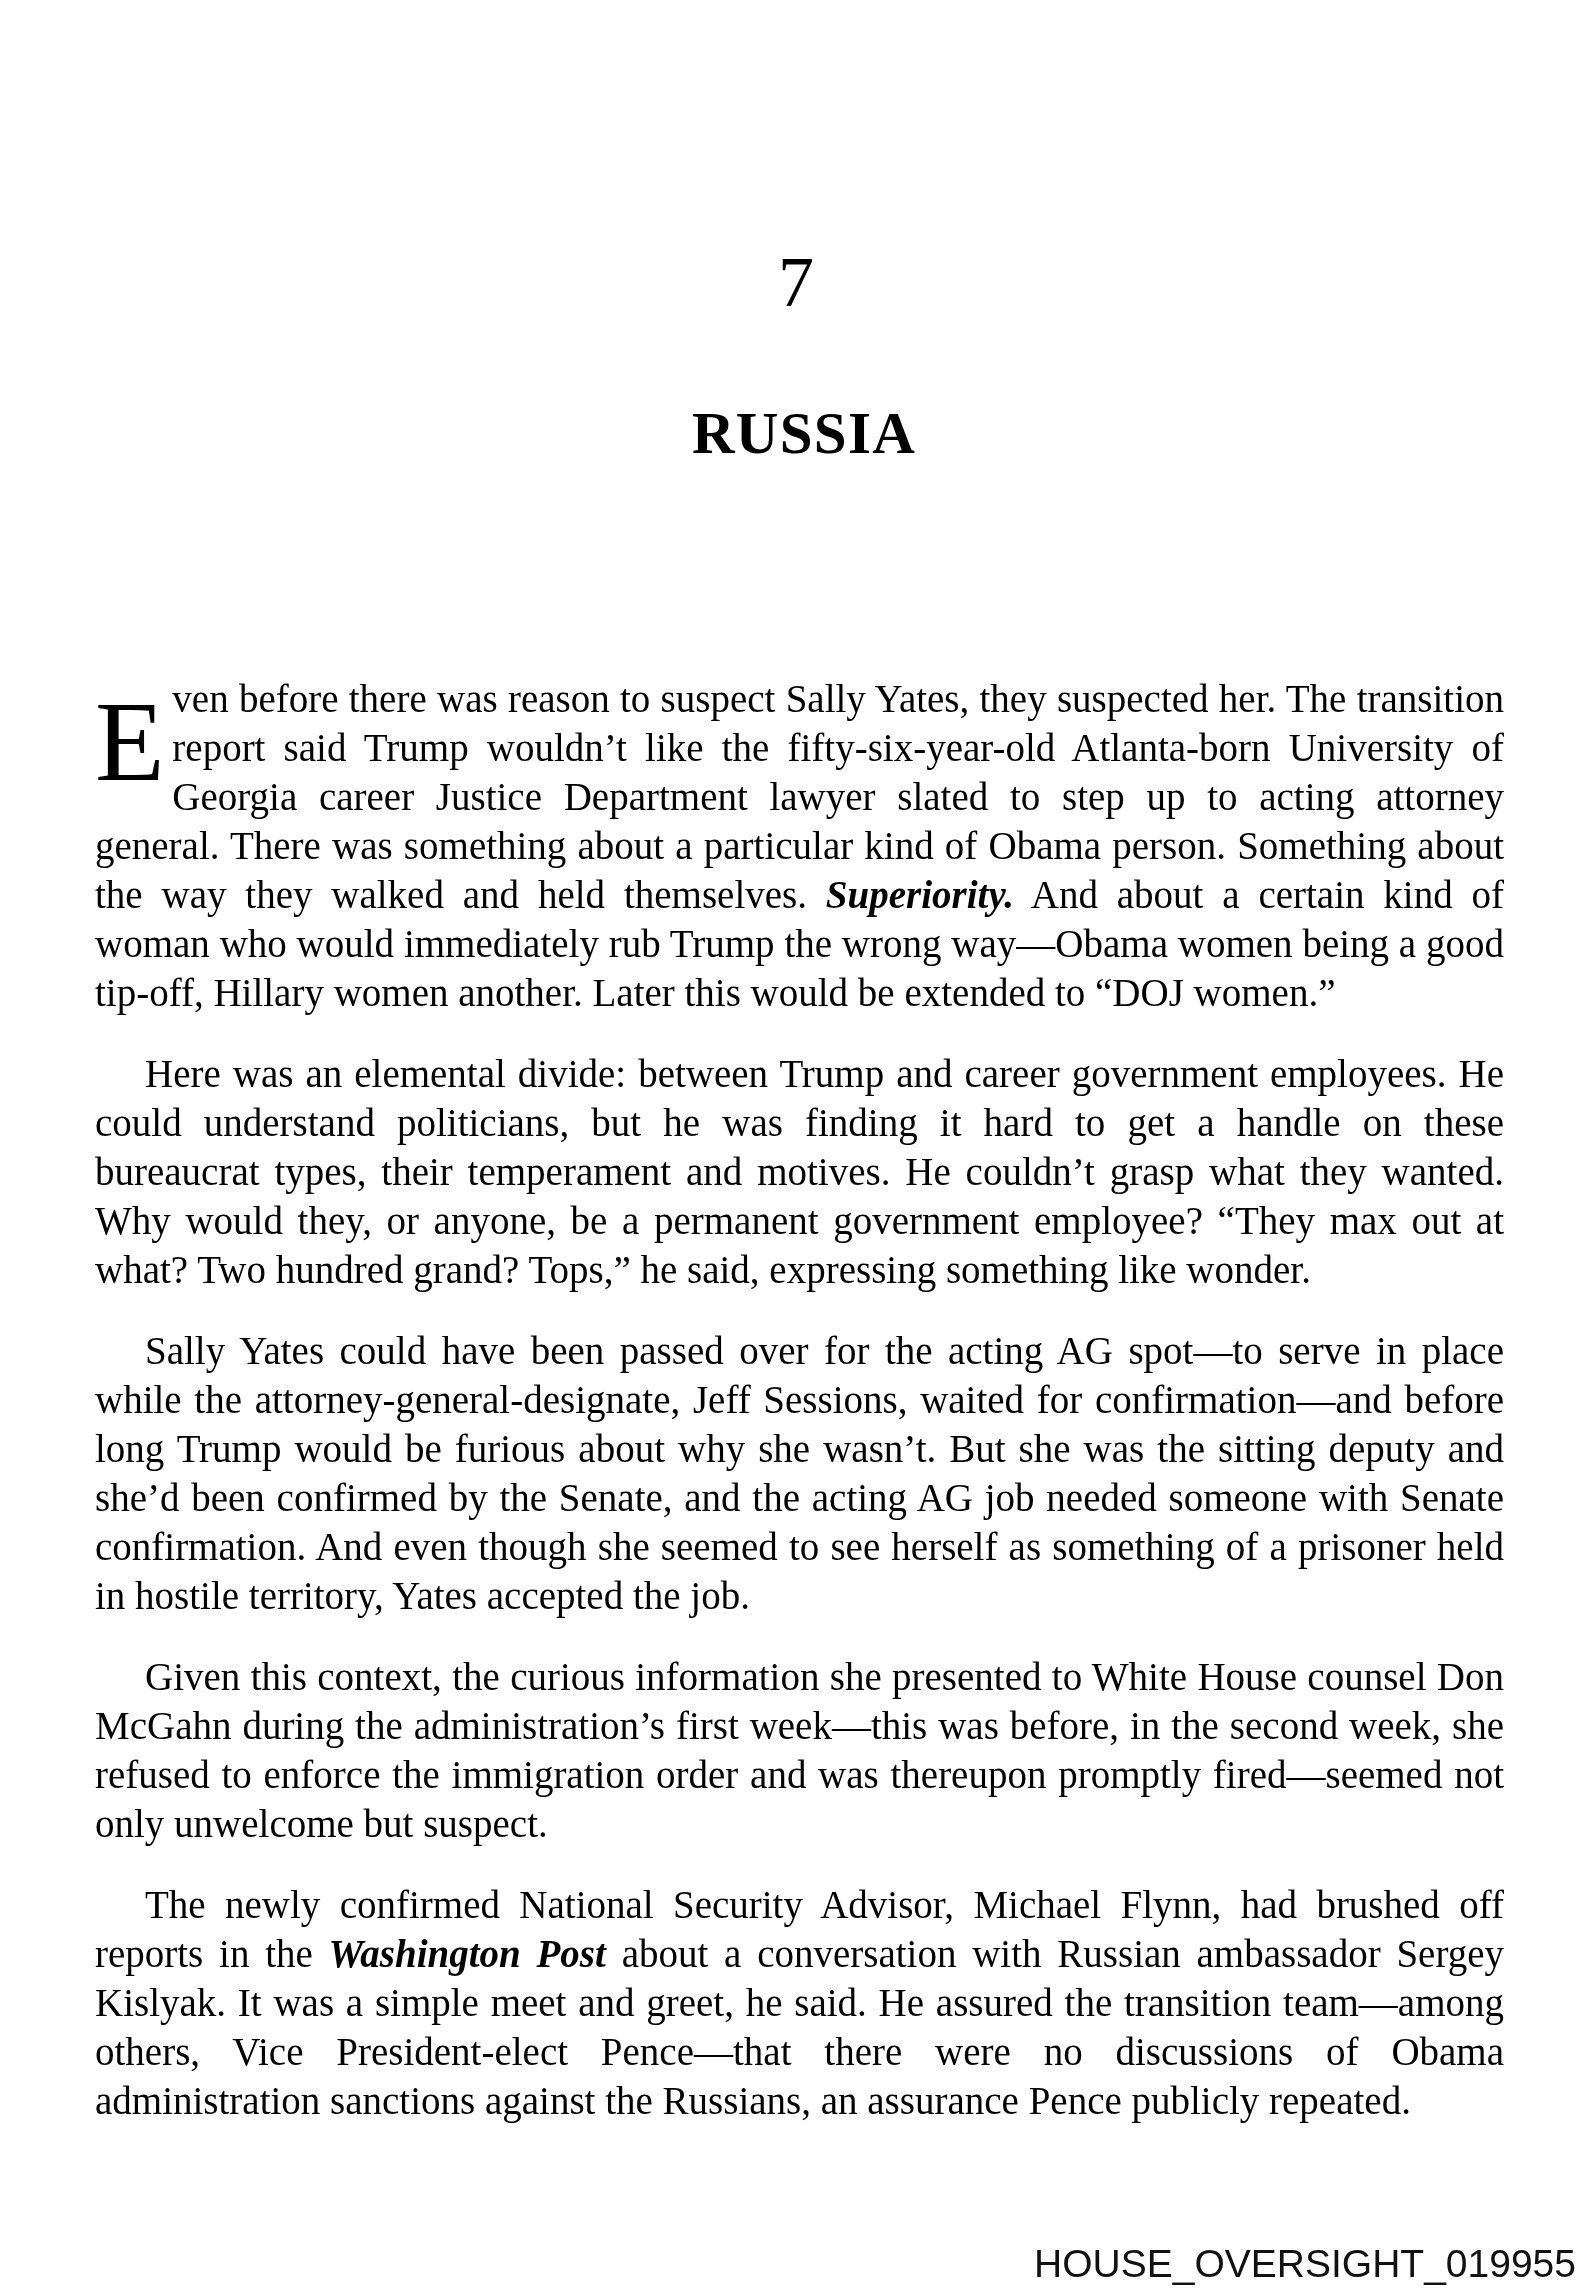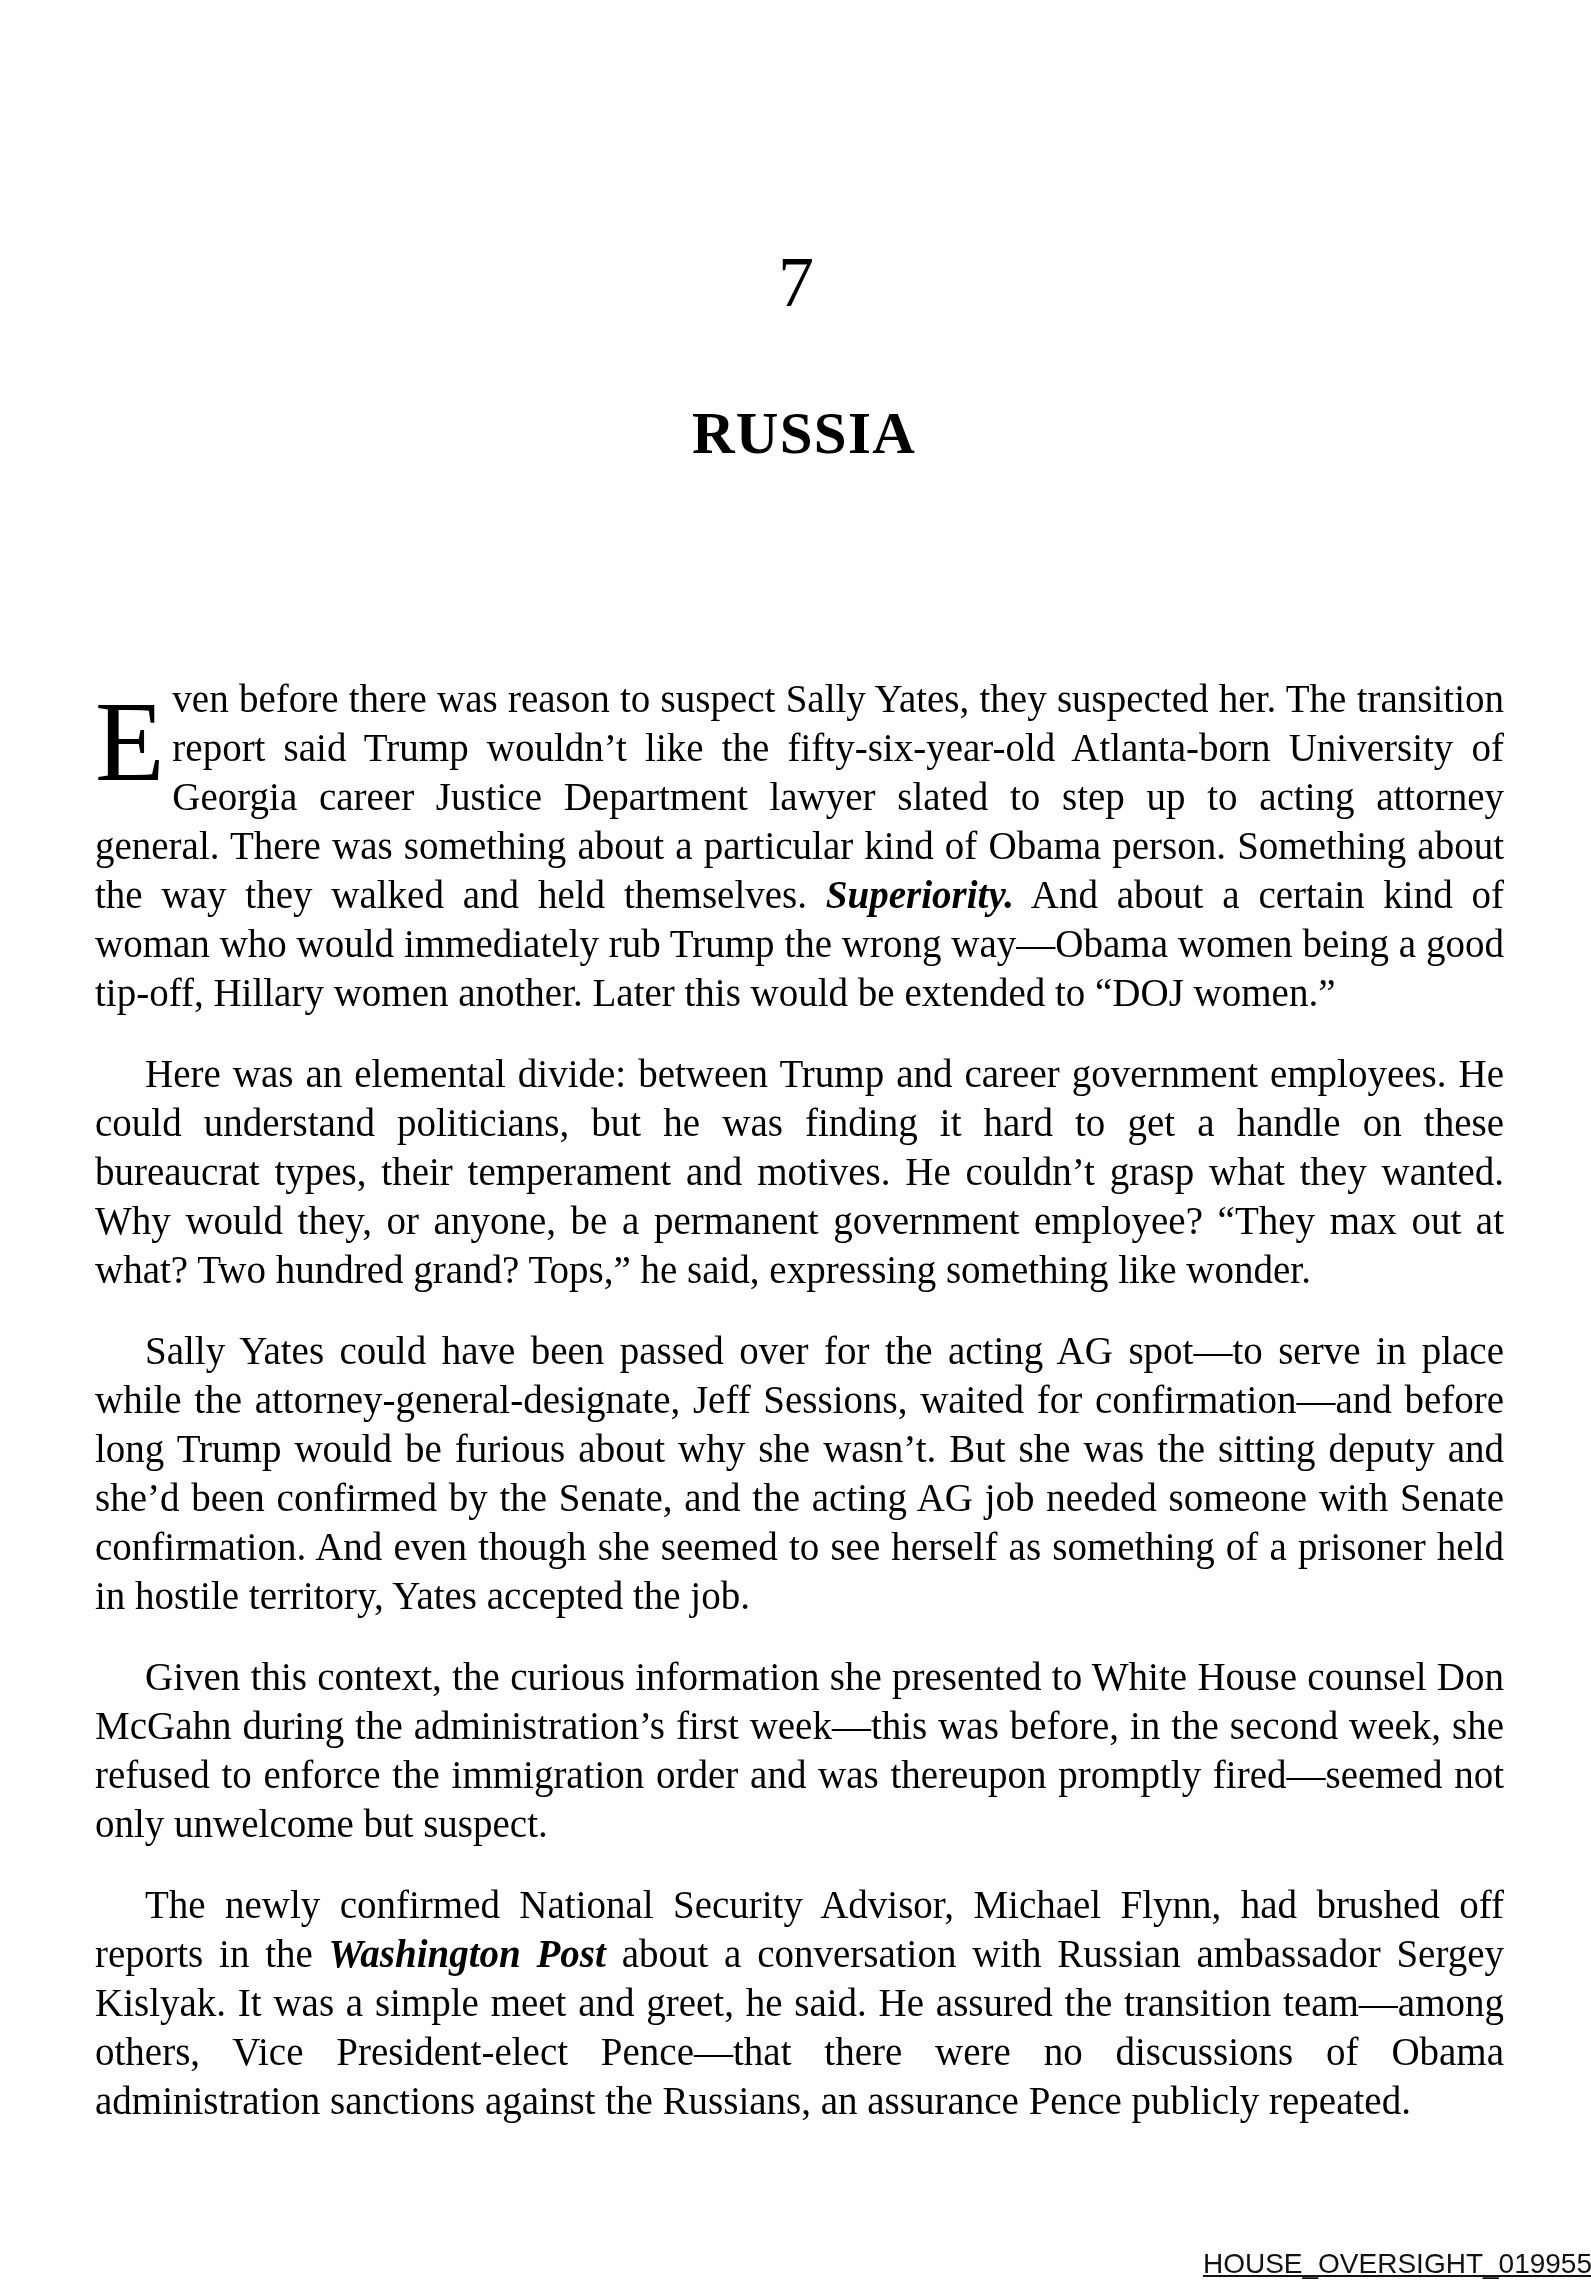--- a/index.html
+++ b/index.html
@@ -59,26 +59,25 @@
     float: left;
     font-size: 114px;
     line-height: 99px;
     margin-top: 18px;
     padding-right: 7.7px;
   }
   .it { font-style: italic; font-weight: bold; }
   .footer-stamp {
     position: absolute;
     top: 2246px;
-    right: 0;
+    right: 16px;
     font-family: "Liberation Sans", sans-serif;
-    font-size: 28px;
+    font-size: 39px;
     line-height: 36px;
     color: #111111;
-    text-decoration: underline;
   }
 </style>
 </head>
 <body>
 
 <div class="page">
 
   <div class="chapter-number">7</div>
 
   <div class="chapter-title">RUSSIA</div>

